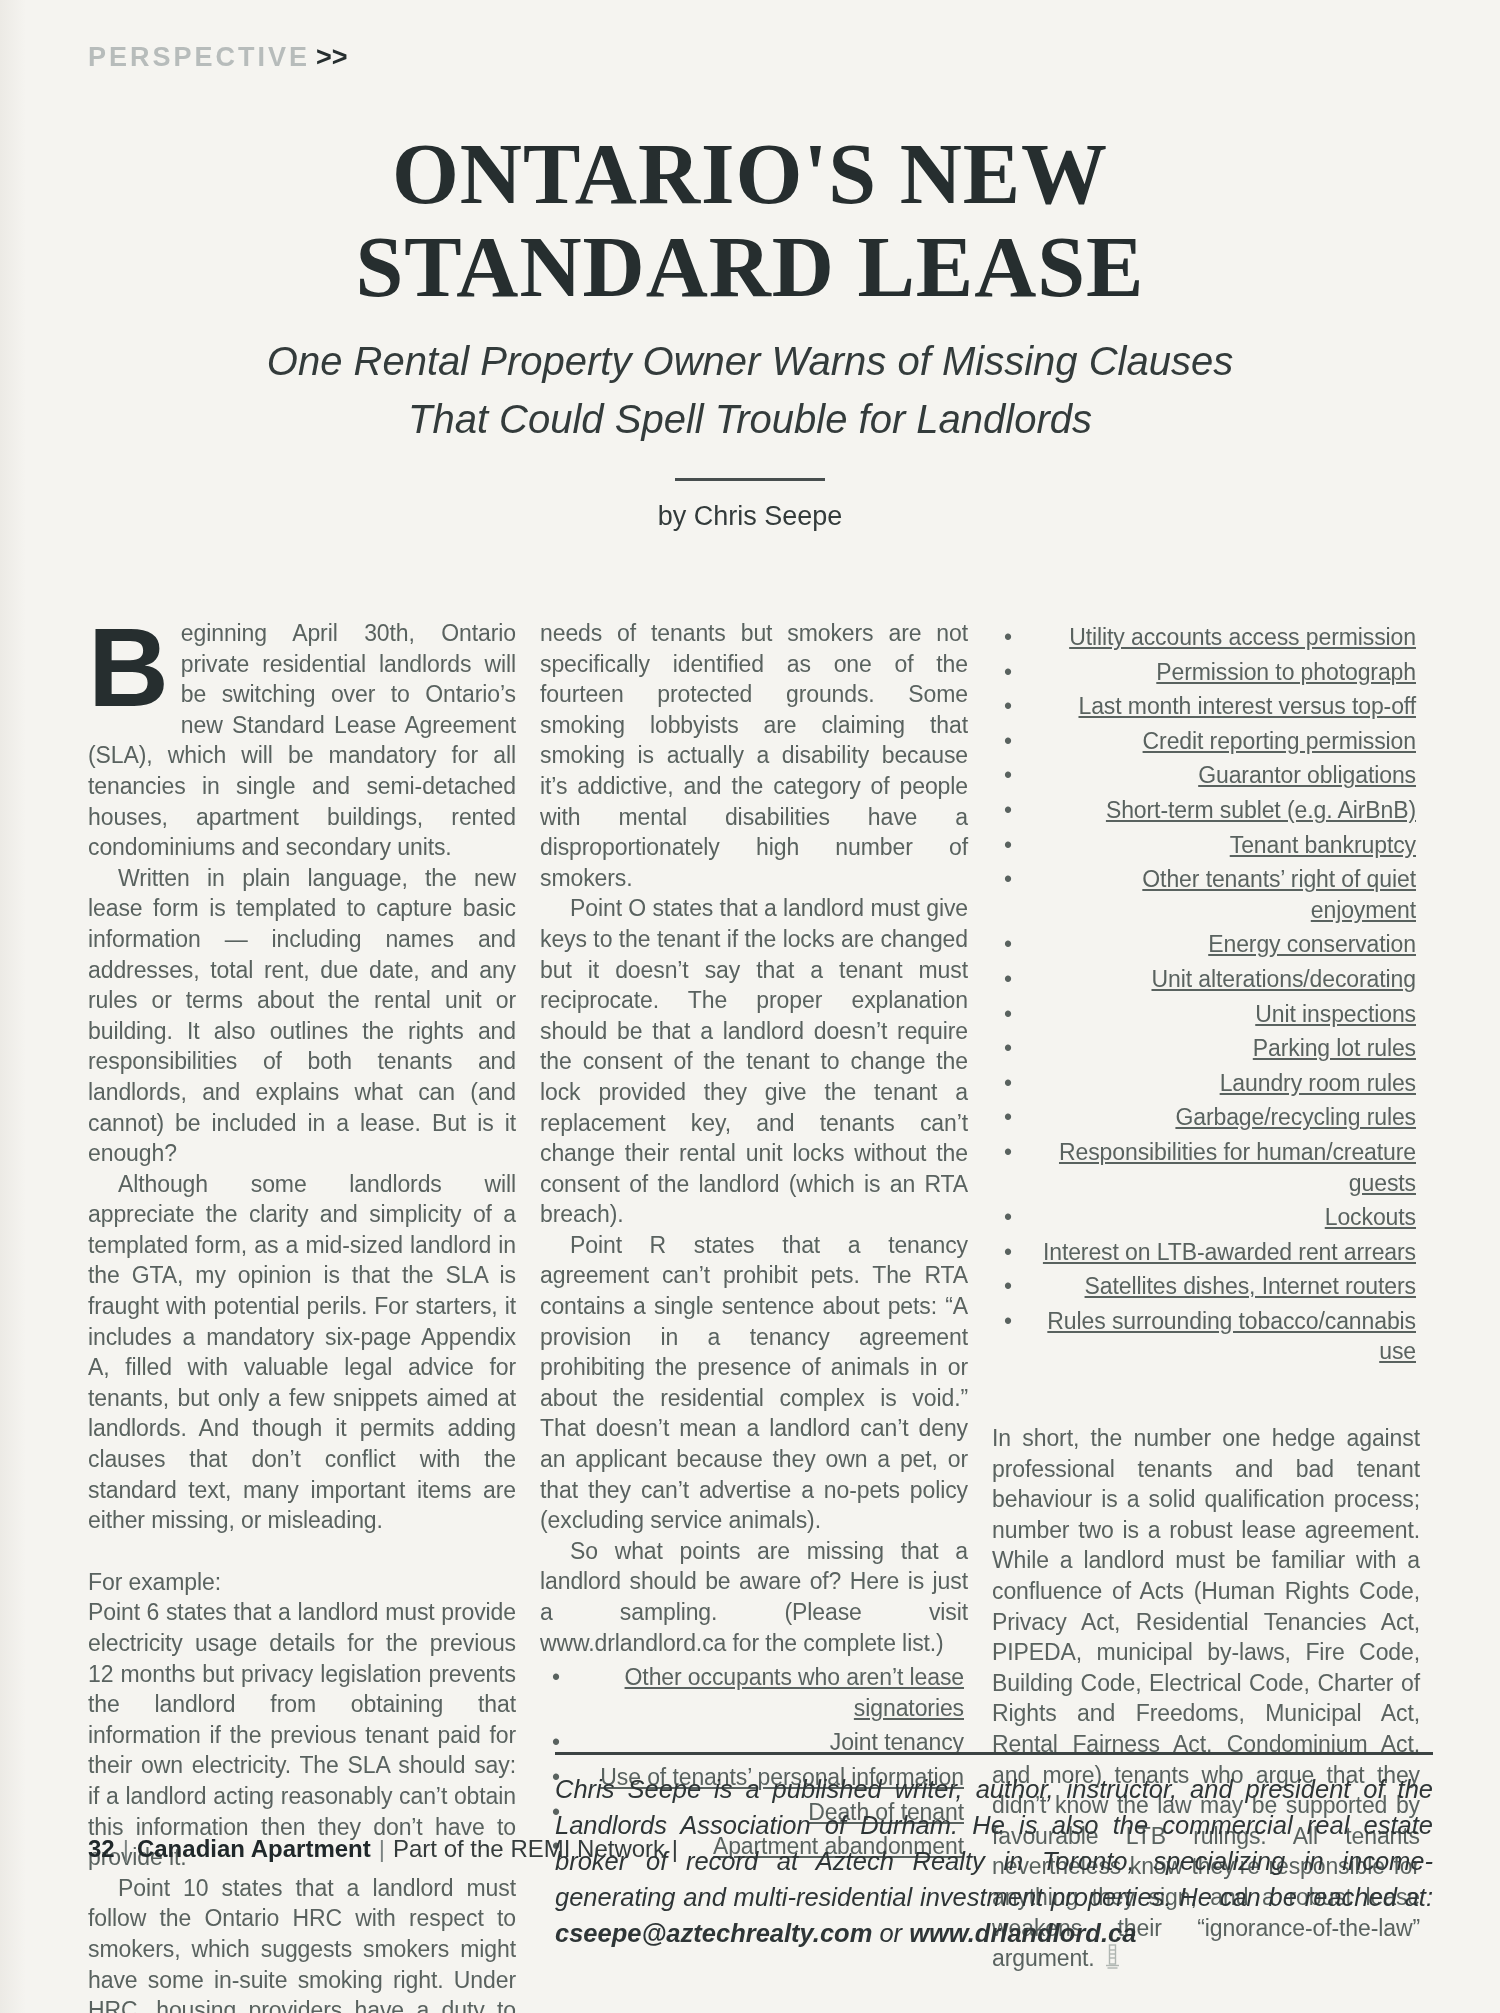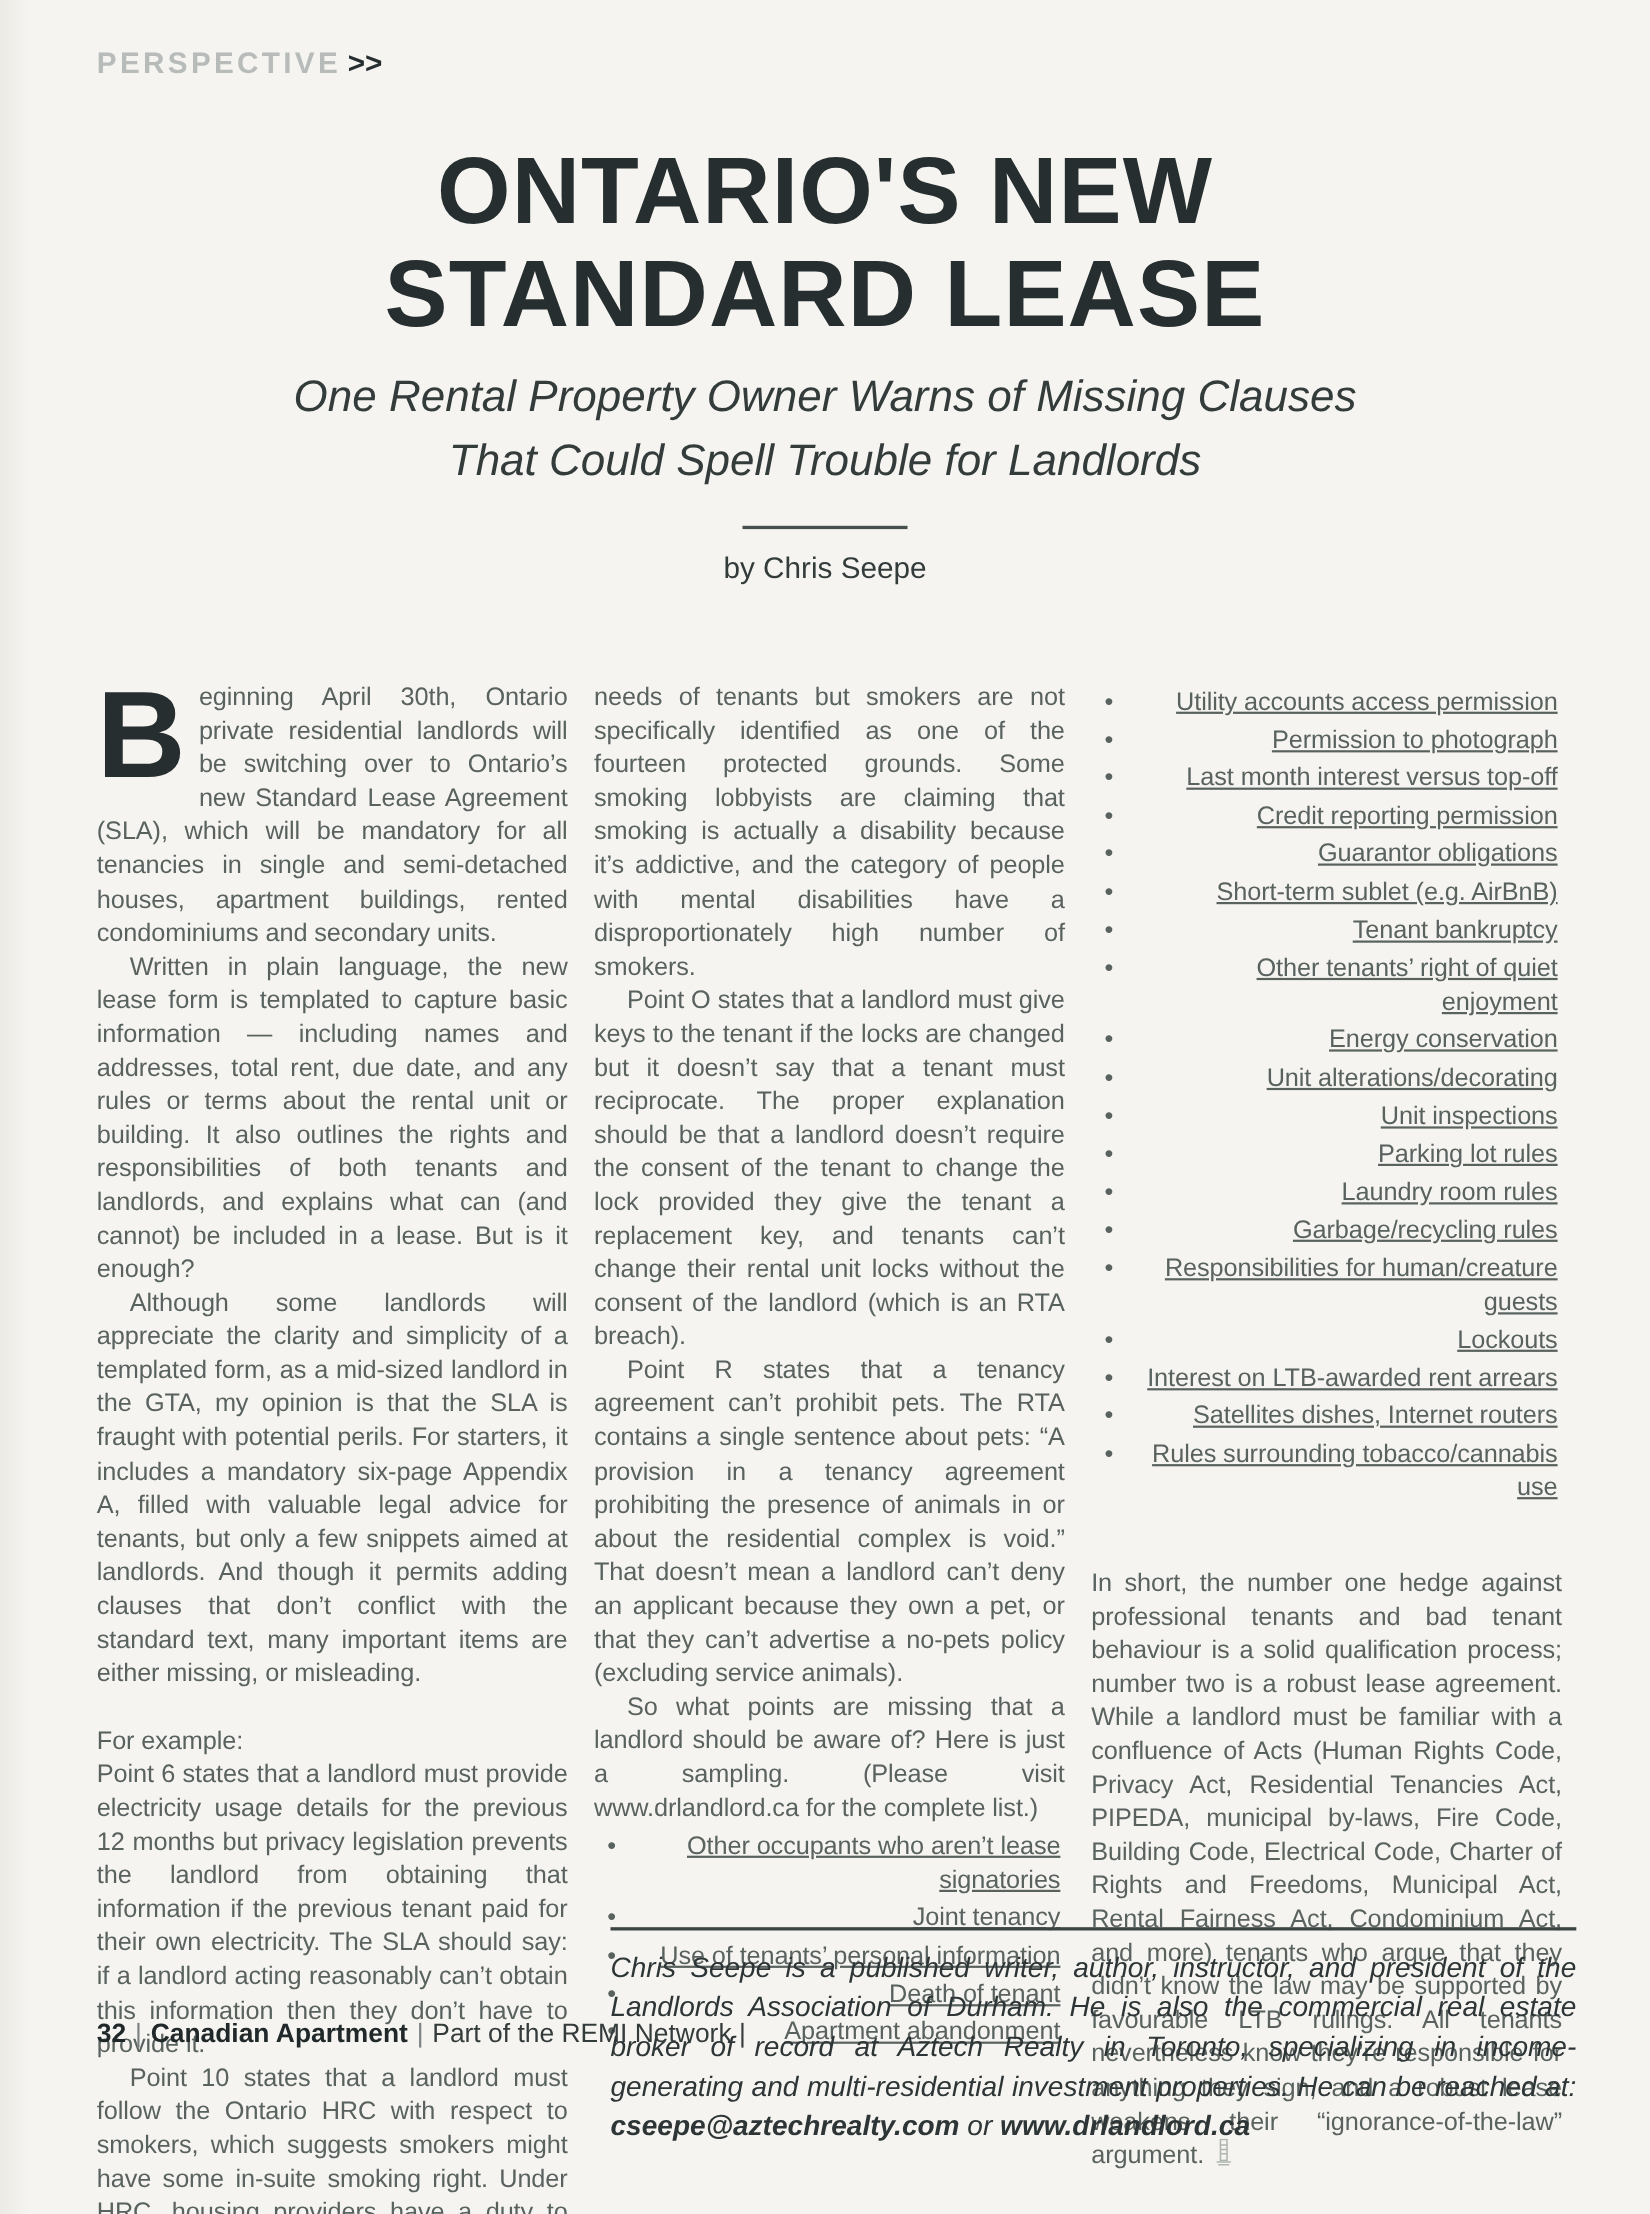--- a/index.html
+++ b/index.html
@@ -10,21 +10,21 @@
     color:#59625f;
     position:relative;
     overflow:hidden;
   }
   .page{position:relative;width:1384px;height:2013px;background:linear-gradient(90deg,#eceae5 0px,#f5f4f0 26px);}
   
   .kicker{position:absolute;left:88px;top:42px;font-size:27px;font-weight:700;letter-spacing:3px;color:#b7bcbb;}
   .kicker .arrows{color:#262e2f;letter-spacing:0;margin-left:6px;}
   
   .header{position:absolute;left:85px;top:128px;width:1330px;text-align:center;}
-  .title{font-size:86px;line-height:93px;font-weight:700;color:#262e2f;letter-spacing:1px;margin:0;}
+  .title{font-size:86px;line-height:93px;font-weight:700;color:#262e2f;letter-spacing:1px;margin:0;font-family:Liberation Serif, serif;}
   .subtitle{margin-top:18px;font-size:40px;line-height:58px;font-style:italic;color:#333b3b;font-weight:400;}
   .byline-divider{width:150px;border-top:3px solid #474e4e;margin:30px auto 14px auto;}
   .byline{font-size:27px;color:#333b3b;margin-top:20px;}
   
   .col{position:absolute;top:618px;width:428px;font-size:23px;line-height:30.6px;letter-spacing:-0.1px;}
   .col1{left:88px;}
   .col2{left:540px;}
   .col3{left:992px;}
   .col p{margin:0;text-align:justify;}
   .indent{text-indent:30px;}

